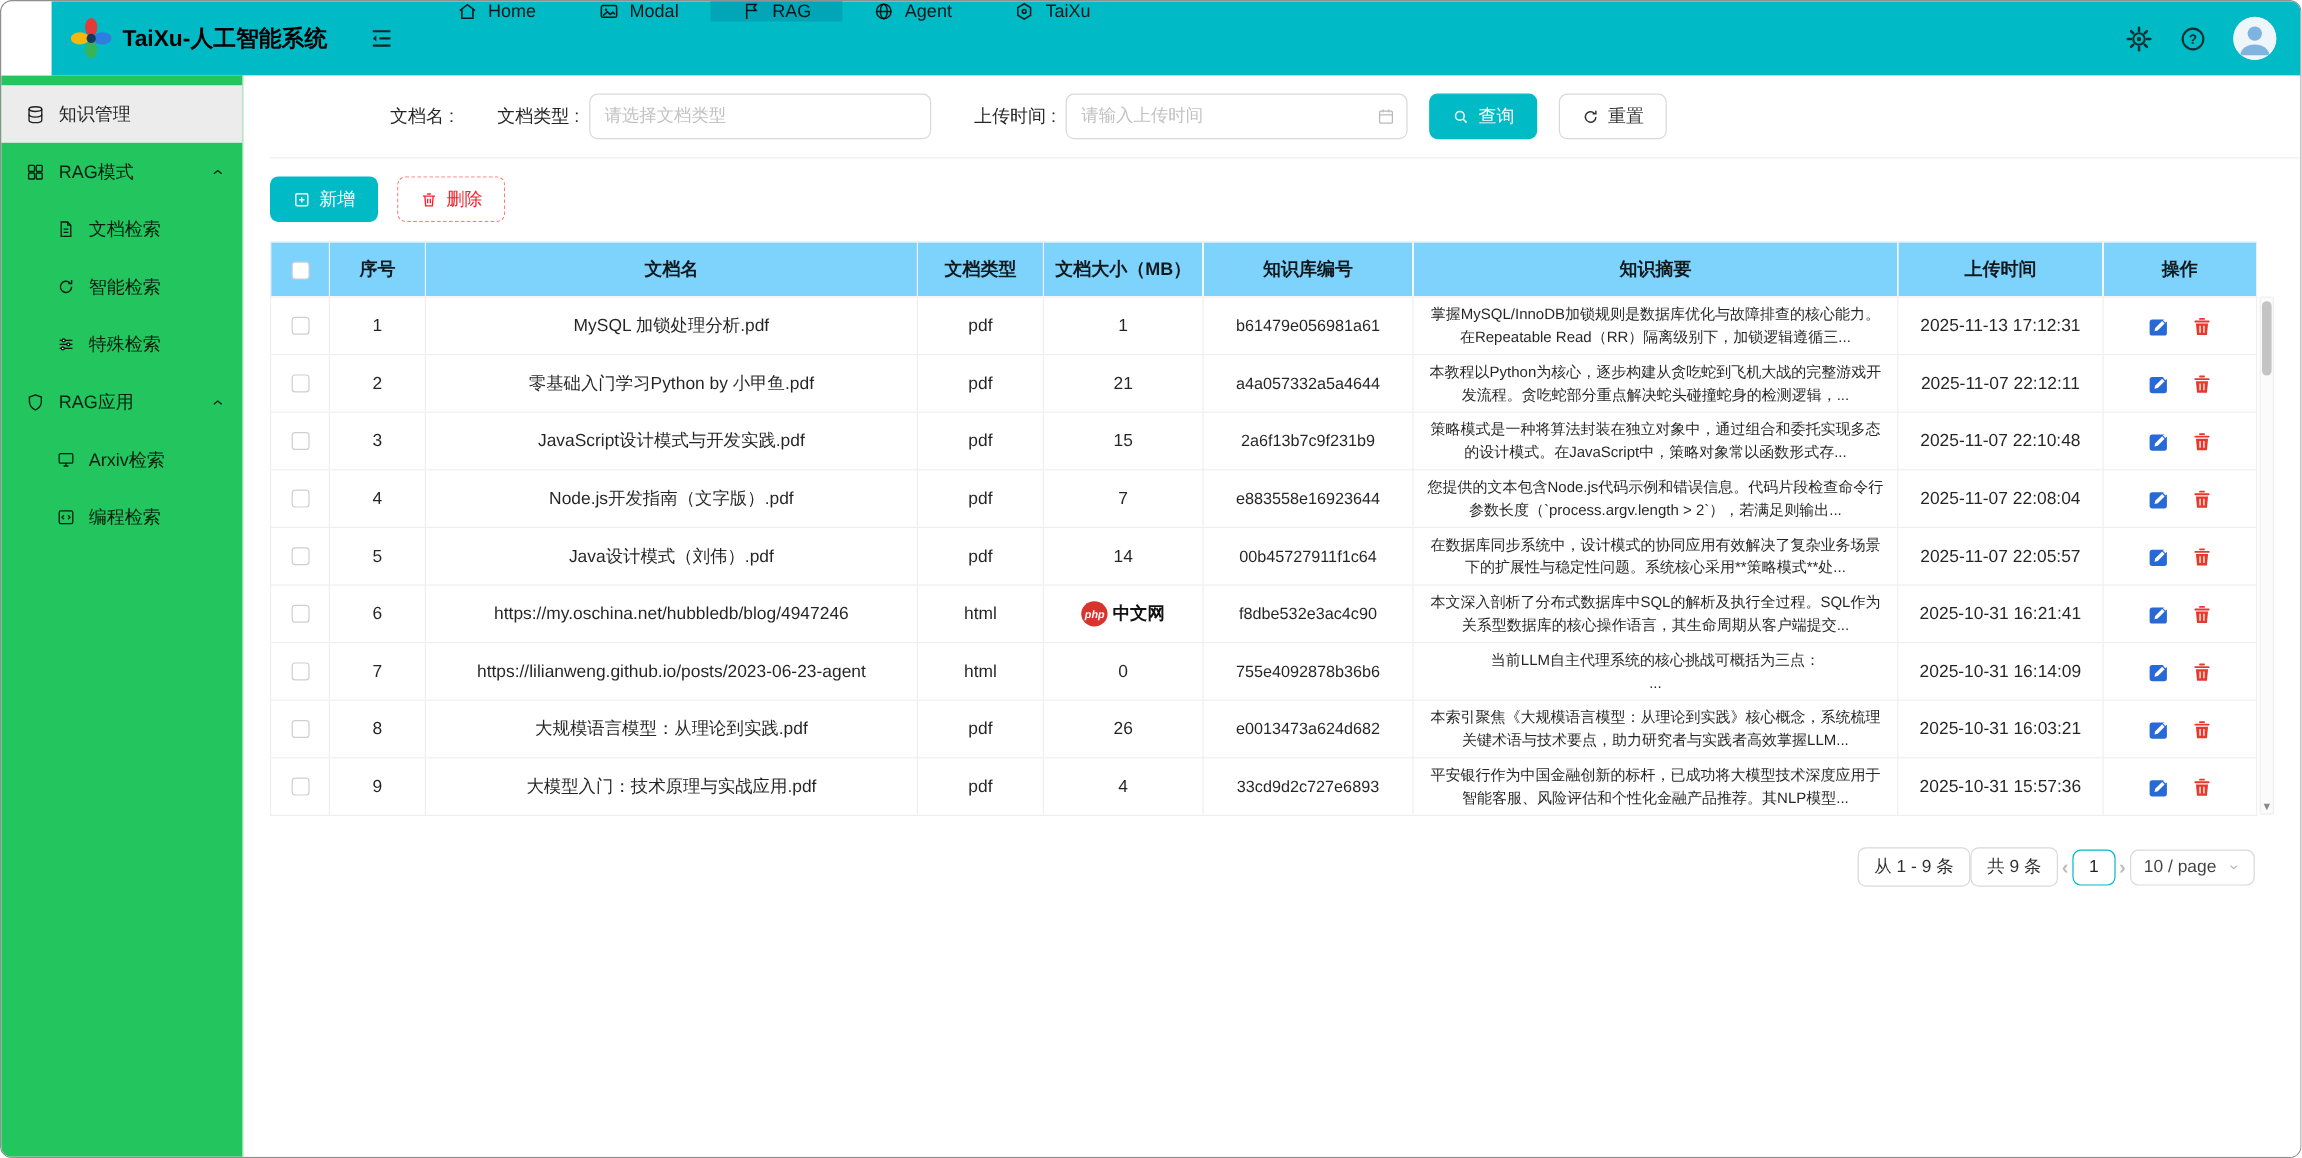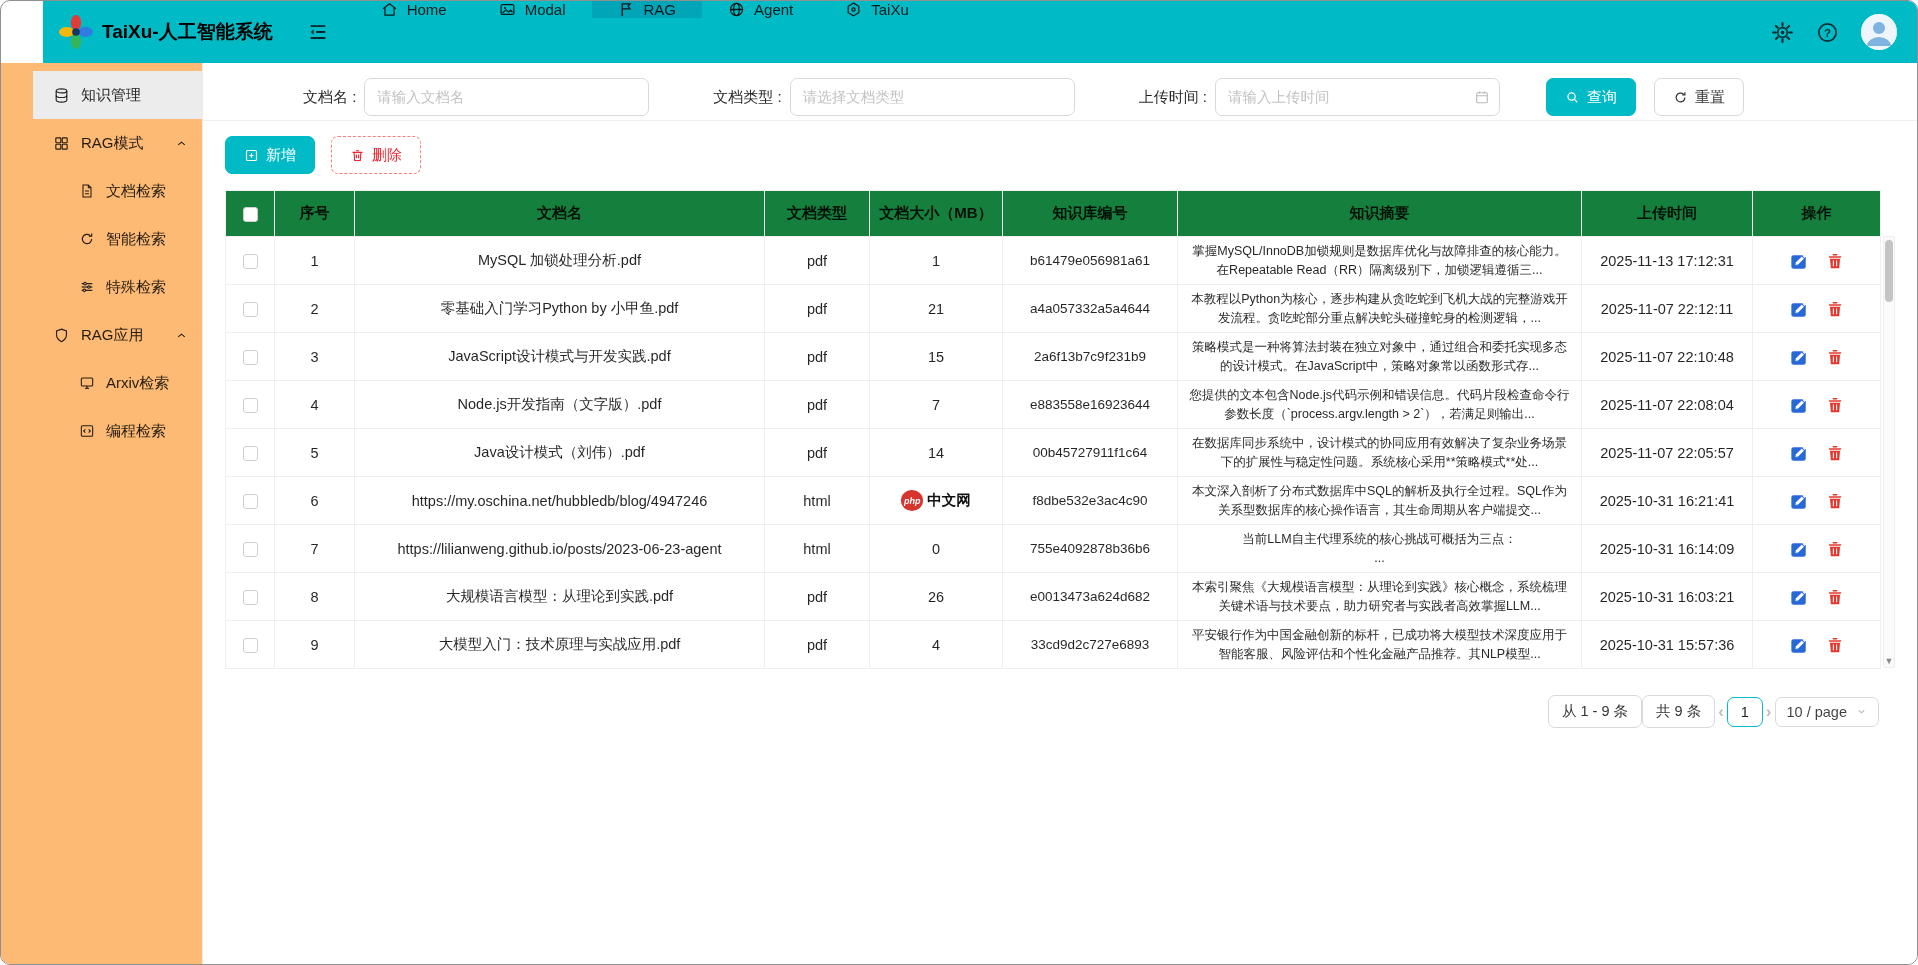--- a/index.html
+++ b/index.html
@@ -23,51 +23,51 @@
   .nav-menu{display:flex;align-items:flex-start;height:62px;margin-left:26px;}
   .nav-item{display:flex;align-items:center;gap:9px;padding:0 26px;font-size:15px;color:rgba(0,0,0,.86);cursor:pointer;}
   .nav-item.active{background:var(--teal-dark);}
   .nav-item svg{flex:0 0 auto;}
   .nav-right{margin-left:auto;display:flex;align-items:center;gap:22px;}
   .nav-icon-btn{color:rgba(0,0,0,.75);cursor:pointer;display:flex;align-items:center;}
   .avatar{width:36px;height:36px;border-radius:50%;background:#f4f9fd;display:flex;align-items:center;justify-content:center;cursor:pointer;overflow:hidden;}
 
   
   .body-row{flex:1;display:flex;min-height:0;}
-  .sidebar{width:202px;flex:0 0 202px;border-right:1px solid #ececec;padding-top:8px;background:#fdba74;padding-left:32px;}
+  .sidebar{width:202px;flex:0 0 202px;border-right:1px solid #ececec;padding-top:8px;background:#22c55e;}
   .side-item{height:48px;display:flex;align-items:center;gap:11px;padding:0 14px 0 20px;font-size:15px;color:rgba(0,0,0,.85);cursor:pointer;white-space:nowrap;}
   .side-item.active{background:#ececec;}
   .side-item.sub{padding-left:46px;}
   .side-item .grow{flex:1;}
   .side-item svg{flex:0 0 auto;}
   .main{flex:1;display:flex;flex-direction:column;min-width:0;background:#fff;}
 
   
-  .search-bar{display:flex;align-items:center;padding:15px 38px 4px 100px;border-bottom:1px solid #eee;gap:64px;flex:0 0 auto;}
+  .search-bar{display:flex;align-items:center;padding:15px 38px 15px 100px;border-bottom:1px solid #eee;gap:36px;flex:0 0 auto;margin-left:22px;}
   .search-group{display:flex;align-items:center;gap:8px;}
   .search-label{font-size:15px;color:rgba(0,0,0,.86);white-space:nowrap;}
   .search-input{width:285px;height:38px;border:1px solid var(--input-border);border-radius:7px;padding:0 12px;font-size:14.5px;font-family:inherit;color:var(--txt);outline:none;background:#fff;}
   .search-input::placeholder{color:#c2c2c2;}
   .input-wrap{position:relative;display:flex;align-items:center;}
   .input-wrap .cal-icon{position:absolute;right:10px;color:#b9b9b9;display:flex;pointer-events:none;}
   .input-wrap .search-input{padding-right:34px;}
   .search-buttons{display:flex;align-items:center;gap:18px;margin-left:-18px;}
   .btn{display:inline-flex;align-items:center;gap:7px;height:38px;padding:0 18px;border-radius:7px;font-size:15px;font-family:inherit;cursor:pointer;border:1px solid transparent;white-space:nowrap;}
   .btn-primary{background:var(--teal);color:#fff;border-color:var(--teal);}
   .btn-default{background:#fff;color:rgba(0,0,0,.8);border:1px solid var(--input-border);}
   .btn-danger-dashed{background:#fff;color:var(--danger);border:1px dashed #ff7a7a;}
 
   
   .toolbar{display:flex;align-items:center;gap:16px;padding:15px 38px 12px 22px;flex:0 0 auto;}
 
   
   .table-area{margin:4px 38px 0 22px;position:relative;flex:0 0 auto;}
   table{width:100%;border-collapse:collapse;table-layout:fixed;}
   th,td{border:1px solid var(--border);text-align:center;vertical-align:middle;overflow:hidden;}
-  thead th{background:#15803d;height:46px;font-size:15px;font-weight:600;color:rgba(0,0,0,.88);padding:0 6px;}
+  thead th{background:#7dd3fc;height:46px;font-size:15px;font-weight:600;color:rgba(0,0,0,.88);padding:0 6px;}
   tbody td{height:48px;font-size:14.5px;color:rgba(0,0,0,.86);padding:2px 8px;background:#fff;}
   td.summary{font-size:12.5px;line-height:1.45;white-space:pre-line;padding:3px 10px;}
   td.kb-id{font-size:13.5px;}
   .checkbox{width:15px;height:15px;border:1px solid #cfcfcf;border-radius:3px;background:#fff;display:inline-block;vertical-align:middle;cursor:pointer;}
   .ops-wrap{display:flex;align-items:center;justify-content:center;gap:18px;}
   .op{display:inline-flex;cursor:pointer;}
   .php-logo{display:inline-flex;align-items:center;gap:4px;}
   .php-badge{width:22px;height:21px;border-radius:50%;background:#d6342c;color:#fff;font-size:9px;font-weight:bold;font-style:italic;display:inline-flex;align-items:center;justify-content:center;}
   .php-text{font-size:14.5px;font-weight:bold;color:#111;}
 
@@ -265,21 +265,20 @@
           </svg>
         <span>编程检索</span>
       </div>
     </aside>
 
     <main class="main">
 
       <section class="search-bar">
         <div class="search-group">
           <span class="search-label">文档名 :</span>
-          <input class="search-input" type="text" placeholder="请输入文档名" style="">
         </div>
         <div class="search-group">
           <span class="search-label">文档类型 :</span>
           <input class="search-input" type="text" placeholder="请选择文档类型" style="">
         </div>
         <div class="search-group">
           <span class="search-label">上传时间 :</span>
           <span class="input-wrap">
             <input class="search-input" type="text" placeholder="请输入上传时间" style="">
             <span class="cal-icon">

